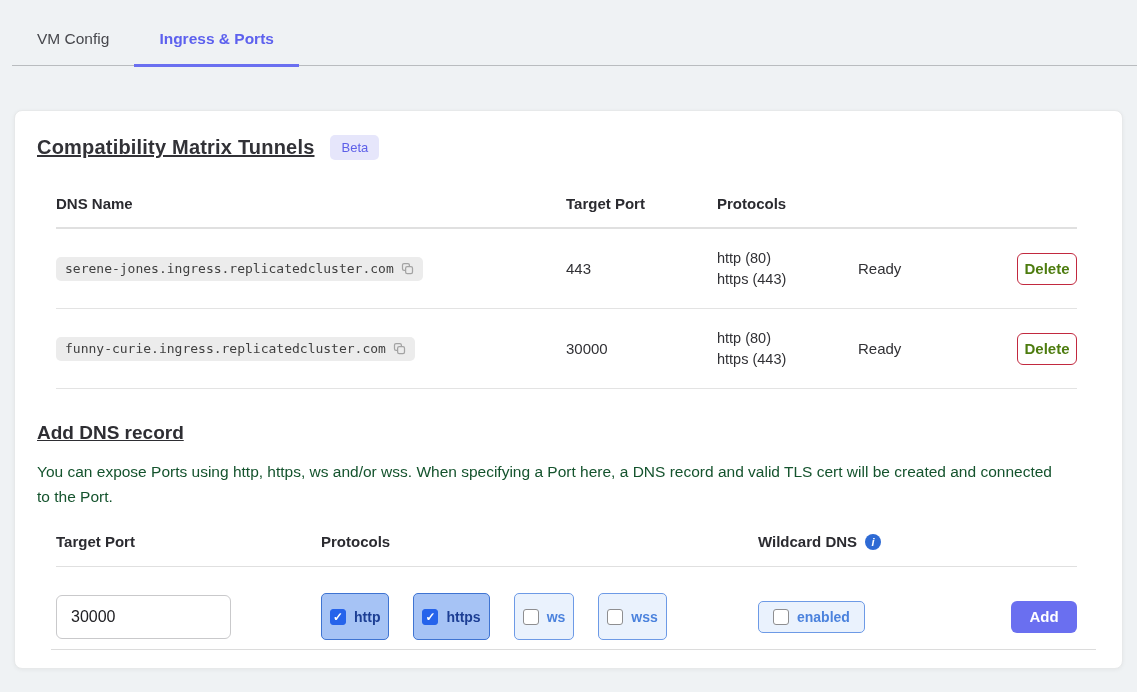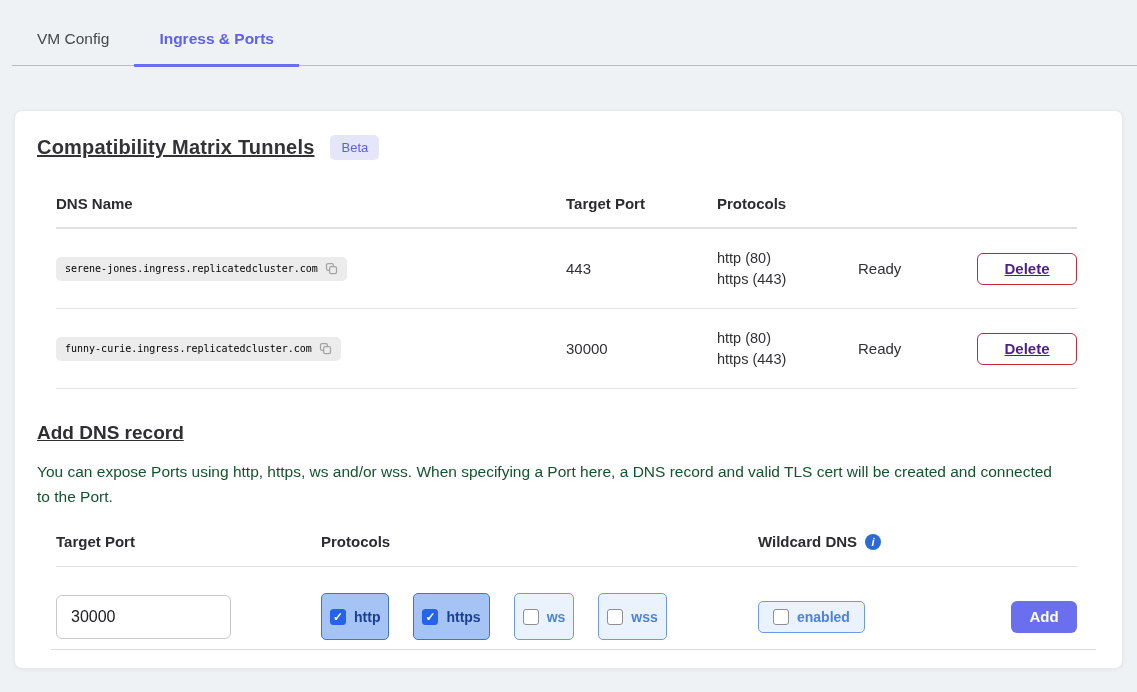--- a/index.html
+++ b/index.html
@@ -55,36 +55,35 @@
   }
   .tbl-head { padding:13px 0 15px; }
   .tbl-head > div { font-size:15px; font-weight:bold; color:#2b2b30; }
   .tbl-head { border-bottom:2px solid #e0e0e0; }
   .tbl-body .tbl-row { height:80px; border-bottom:1px solid #e3e3e3; }
   .dns-pill {
     display:inline-flex; align-items:center; gap:6px;
     background:#ececec; border-radius:5px;
     padding:4px 8px 5px 9px;
     font-family:"DejaVu Sans Mono", monospace;
-    font-size:10px; color:#000000;
+    font-size:13px; color:#404040;
     justify-self:start;
   }
   .copy-btn { display:inline-flex; cursor:pointer; background:none; border:none; padding:0; }
   .cell-port, .cell-status { font-size:15px; color:#313135; }
   .cell-protocols { font-size:14.5px; color:#313135; line-height:21px; }
   .delete-btn {
-    width:100px; height:32px;
+    width:60px; height:32px;
     background:#fff;
     border:1px solid #c2293f;
-    color:#4c1d95;
+    color:#4d7c0f;
     font-size:15px; font-weight:bold;
     border-radius:6px;
     cursor:pointer;
     font-family:inherit;
-    text-decoration:underline;
   }
 
   
   .add-section-title { margin-top:33px; font-size:19px; font-weight:600; color:#2e2e33;text-decoration:underline; }
   .add-desc {
     margin-top:15px;
     font-size:15.5px; color:#14532d; line-height:25px;
     max-width:1015px;
   }
   .form { margin-left:19px; margin-top:24px; }

